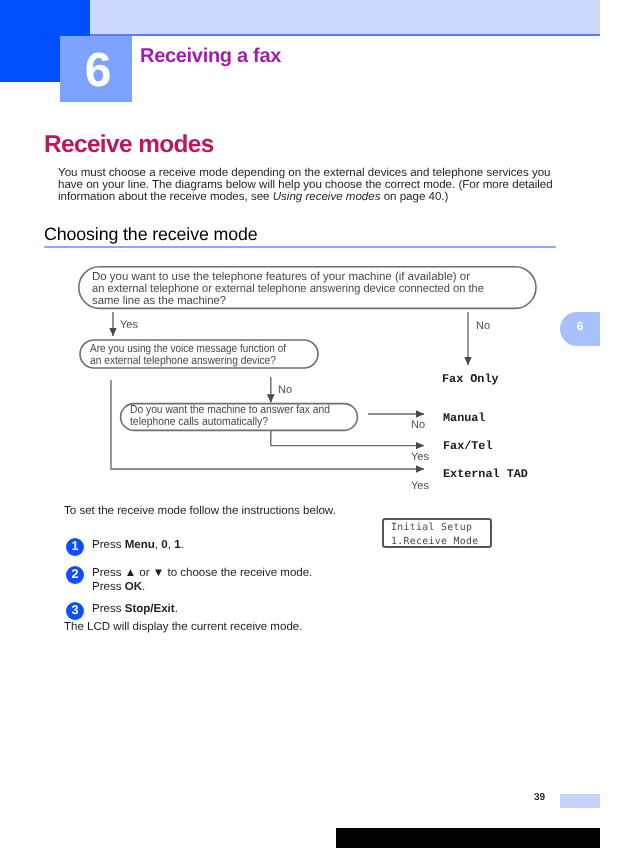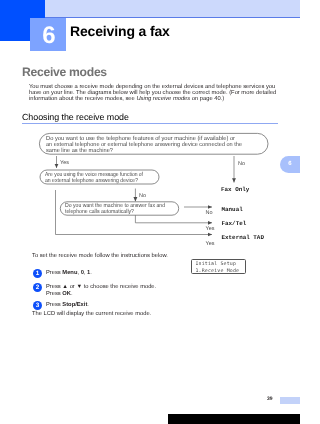--- a/index.html
+++ b/index.html
@@ -9,24 +9,24 @@
   *{-webkit-font-smoothing:antialiased;}
   .page{position:absolute;left:0;top:0;width:300px;height:424px;background:#fff;opacity:0.999;}
 
   
   .hdr-lightbar{position:absolute;left:45px;top:0;width:255px;height:17px;background:#ccd9fc;}
   .hdr-lightbar-rule{position:absolute;left:45px;top:17px;width:255px;height:1px;background:#5a7ce8;}
   .hdr-darkblock{position:absolute;left:0;top:0;width:45px;height:41px;background:#0050ff;}
   .hdr-chapbox{position:absolute;left:30px;top:18px;width:36px;height:33px;background:#7da3ff;}
   .hdr-chapnum{position:absolute;left:31px;top:19px;width:36px;height:33px;
       display:flex;align-items:center;justify-content:center;color:#fff;font-size:24px;font-weight:bold;}
-  .hdr-title{position:absolute;left:70px;top:23px;font-size:14px;font-weight:bold;color:#000000;letter-spacing:-0.15px;}
+  .hdr-title{position:absolute;left:70px;top:23px;font-size:10px;font-weight:bold;color:#a21caf;letter-spacing:-0.15px;}
 
   
-  .h1{position:absolute;left:22px;top:64.5px;font-size:12.2px;font-weight:bold;color:#737373;letter-spacing:-0.3px;text-align:right;}
+  .h1{position:absolute;left:22px;top:64.5px;font-size:12.2px;font-weight:bold;color:#be185d;letter-spacing:-0.3px;text-align:right;}
   .intro{position:absolute;left:29px;top:84px;width:262px;font-size:5.78px;line-height:6px;color:#231f20;text-align:left;}
   .intro i{font-style:italic;}
   .h2{position:absolute;left:22px;top:111.5px;font-size:8.9px;font-weight:normal;color:#000;letter-spacing:-0.05px;}
   .h2rule{position:absolute;left:22px;top:123px;width:256px;height:1.3px;background:#8fa8f2;}
 
   
   svg.fc{position:absolute;left:0;top:0;width:300px;height:424px;overflow:visible;}
   .fcbox{fill:#fff;stroke:#6f6f6f;stroke-width:0.8;}
   .fcline{stroke:#6a6a6a;stroke-width:0.7;fill:none;}
   .fctxt{font-family:"Liberation Sans",sans-serif;font-size:5.78px;fill:#4a4a4a;}

